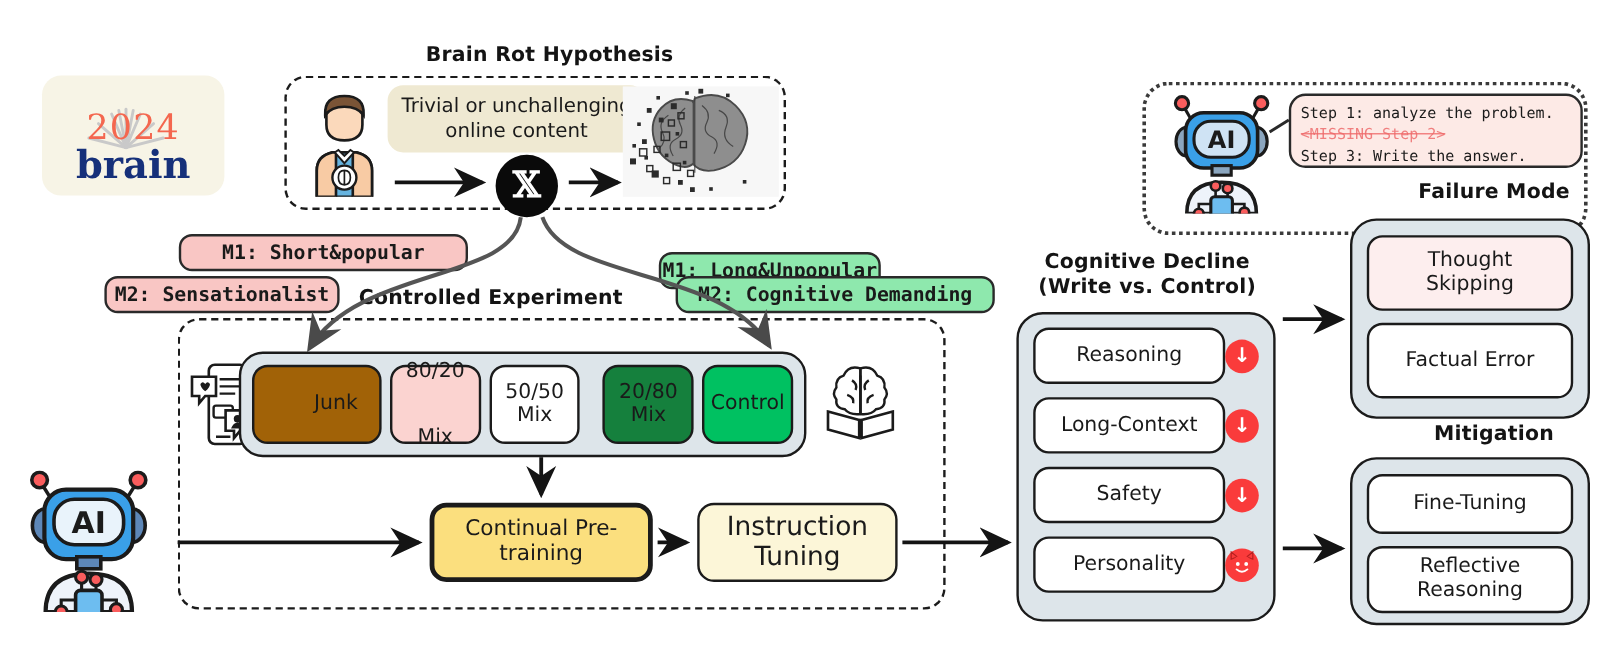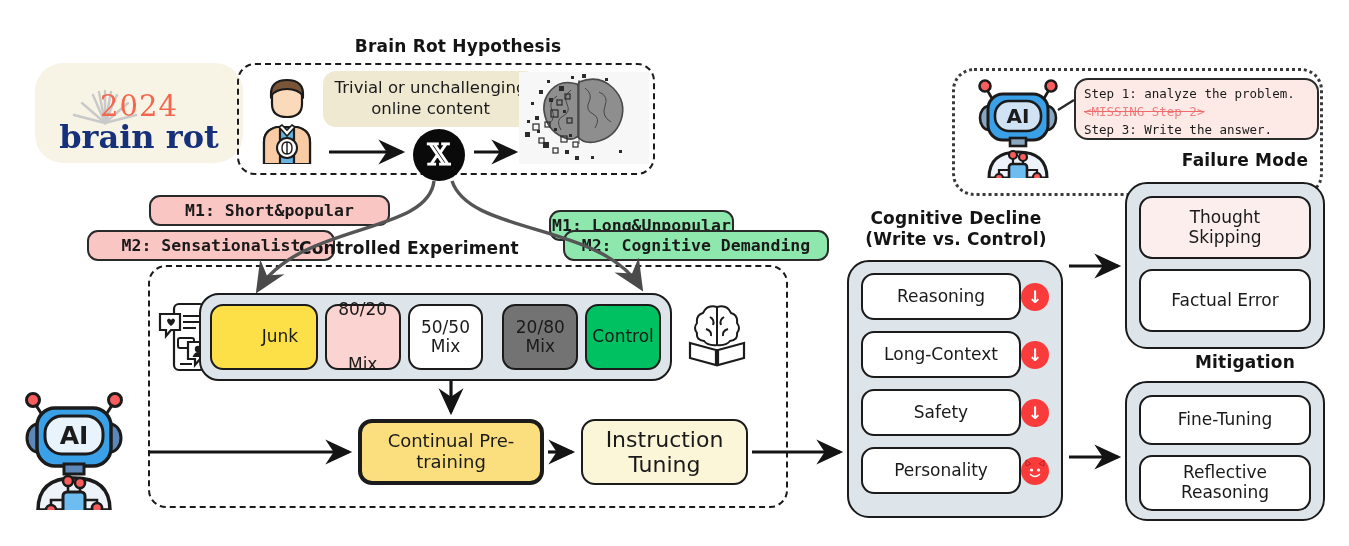--- a/index.html
+++ b/index.html
@@ -17,22 +17,22 @@
     border:2.5px solid #1b1b1b;
     border-radius:14px;
     background:#fff;
     display:flex;align-items:center;justify-content:center;
     text-align:center;
     line-height:1.15;
   }
 
   
   #logo{
-    left:35px;top:63px;width:180px;height:100px;
-    background:#f7f4e6;border-radius:28px;overflow:hidden;padding-left:28px;
+    left:35px;top:63px;width:152px;height:100px;
+    background:#f7f4e6;border-radius:16px;overflow:hidden;
   }
   #logo .yr{
     position:absolute;left:0;right:0;top:26px;text-align:center;
     font-family:"DejaVu Serif",serif;font-size:29px;color:#f4674f;letter-spacing:1px;
   }
   #logo .br{
     position:absolute;left:0;right:0;top:55px;text-align:center;
     font-family:"DejaVu Serif",serif;font-weight:bold;font-size:32px;color:#16307a;letter-spacing:0px;
   }
   #logo .rays{position:absolute;left:34px;top:16px;}
@@ -70,24 +70,24 @@
   #strip{
     left:199px;top:293px;width:473px;height:88px;
     background:#dde5ea;border:2.5px solid #1b1b1b;border-radius:20px;
     box-sizing:border-box;display:flex;align-items:center;gap:7px;padding:0 9px;
   }
   .mixbox{
     flex:1;height:66px;border:2.5px solid #1b1b1b;border-radius:13px;
     display:flex;flex-direction:column;align-items:center;justify-content:center;
     font-size:17px;line-height:1.12;box-sizing:border-box;
   }
-  .c-junk{background:#fde047;padding-left:32px;}
+  .c-junk{background:#a16207;padding-left:32px;}
   .c-8020{background:#fbd3d0;gap:35px;}
   .c-5050{background:#ffffff;}
-  .c-2080{background:#737373;margin-left:12px;}
+  .c-2080{background:#15803d;margin-left:12px;}
   .c-ctrl{background:#00c161;}
 
   
   #cpt{left:358px;top:419px;width:186px;height:66px;background:#fbdf7e;border-width:4px;font-size:18px;}
   #it{left:581px;top:419px;width:167px;height:66px;background:#fcf6d8;font-size:22px;}
   #cpt span,#it span{display:block;padding:0 6px;}
 
   
   .panel{
     box-sizing:border-box;background:#dde5ea;border:2.5px solid #1b1b1b;border-radius:22px;
@@ -228,21 +228,21 @@
         <rect x="54" y="70" width="5" height="5"></rect>
       <rect x="34" y="76" width="5" height="5"></rect>
         <rect x="46" y="22" width="5" height="5"></rect>
     </g>
   </svg>
 </div>
 
 <div class="abs pill pink" style="left:149px;top:195px;width:241px;height:31px;">
     <span>M1: Short&amp;popular</span>
   </div>
-<div class="abs pill pink" style="left:87px;top:230px;width:248px;height:31px;">
+<div class="abs pill pink" style="left:87px;top:230px;width:196px;height:31px;">
     <span>M2: Sensationalist</span>
   </div>
 <div class="abs pill green" style="left:519px;top:210px;width:185px;height:31px;margin-left:30px;">
     <span>M1: Long&amp;Unpopular</span>
   </div>
 <div class="abs pill green" style="left:563px;top:230px;width:266px;height:31px;">
     <span>M2: Cognitive Demanding</span>
   </div>
 
 <div class="abs caption hand" style="left:294px;top:238px;width:230px;">Controlled Experiment</div>

